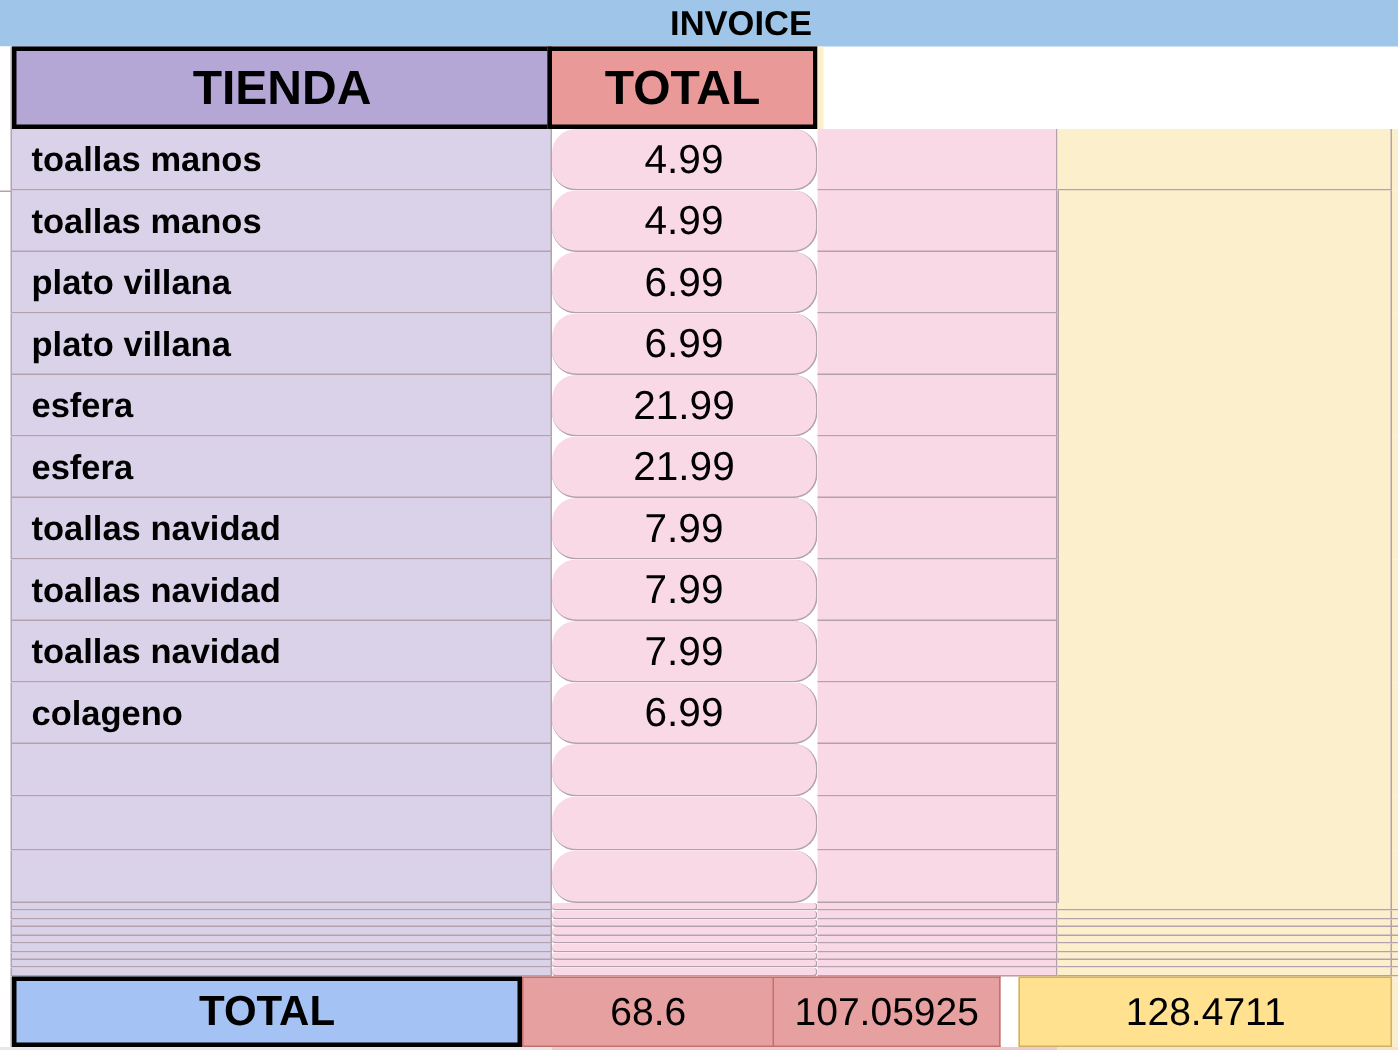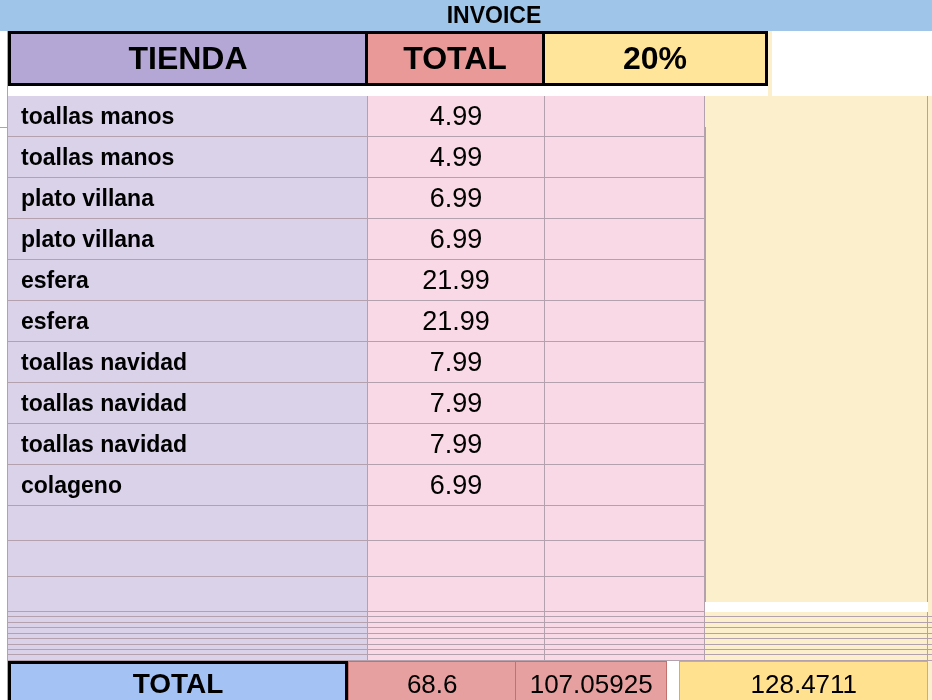--- a/index.html
+++ b/index.html
@@ -18,40 +18,40 @@
     display:flex;align-items:center;justify-content:center;
     padding-left:56px;box-sizing:border-box;
     font-weight:bold;font-size:23px;
   }
   
   .row{display:flex;width:932px;}
   .cell{box-sizing:border-box;display:flex;align-items:center;}
   .m{width:8px;background:#fff;border-right:1px solid var(--c_grid);}
   .sliver{width:4px;background:var(--c_yellow);}
   
-  .header-row{height:65px;border-radius:24px;}
+  .header-row{height:55px;border-radius:24px;}
   .hcell{
     box-sizing:border-box;height:55px;
     border:3px solid #000;
     display:flex;align-items:center;justify-content:center;
     font-weight:bold;font-size:32px;
   }
   .h-tienda{width:360px;background:var(--c_h_purple);}
   .h-total {width:180px;margin-left:-3px;background:var(--c_h_red);}
   .h-tax   {width:163px;margin-left:-3px;background:var(--c_h_red);}
   .h-pct   {width:226px;margin-left:-3px;background:var(--c_h_yellow);}
   
   .item{height:41px;}
   .empty{height:35.33px;}
   .thin{height:5.44px;}
   .c-name{width:360px;background:var(--c_purple);border-right:1px solid var(--c_grid);
           border-bottom:1px solid var(--c_grid);padding-left:13px;
           font-weight:bold;font-size:23px;}
   .c-total{width:177px;background:var(--c_pink);border-right:1px solid var(--c_grid);
-           border-bottom:1px solid var(--c_grid);justify-content:center;font-size:27px;}
+           border-bottom:1px solid var(--c_grid);justify-content:center;font-size:27px;border-radius:16px;}
   .c-tax{width:160px;background:var(--c_pink);border-right:1px solid var(--c_grid);
          border-bottom:1px solid var(--c_grid);}
   .c-pct{width:223px;background:var(--c_yellow);border-right:1px solid var(--c_grid);
          border-bottom:1px solid var(--c_grid);}
   .nopct{background:transparent;border:none;}
   .thin .c-name{padding:0;}
   .thin-sliver{border-bottom:1px solid var(--c_grid);}
   
   .merged-yellow{
     position:absolute;left:705px;top:127px;width:223px;height:475px;
@@ -82,21 +82,20 @@
 <div class="sheet">
 
   <div class="titlebar">
     <span>INVOICE</span>
   </div>
 
   <div class="row header-row">
     <div class="cell m"></div>
     <div class="cell hcell h-tienda">TIENDA</div>
     <div class="cell hcell h-total">TOTAL</div>
-    <div class="cell hcell h-pct">20%</div>
     <div class="cell sliver"></div>
   </div>
 
   <div class="row item">
     <div class="cell m"></div>
     <div class="cell c-name">toallas manos</div>
     <div class="cell c-total">4.99</div>
     <div class="cell c-tax"></div>
     <div class="cell c-pct"></div>
     <div class="cell sliver"></div>

